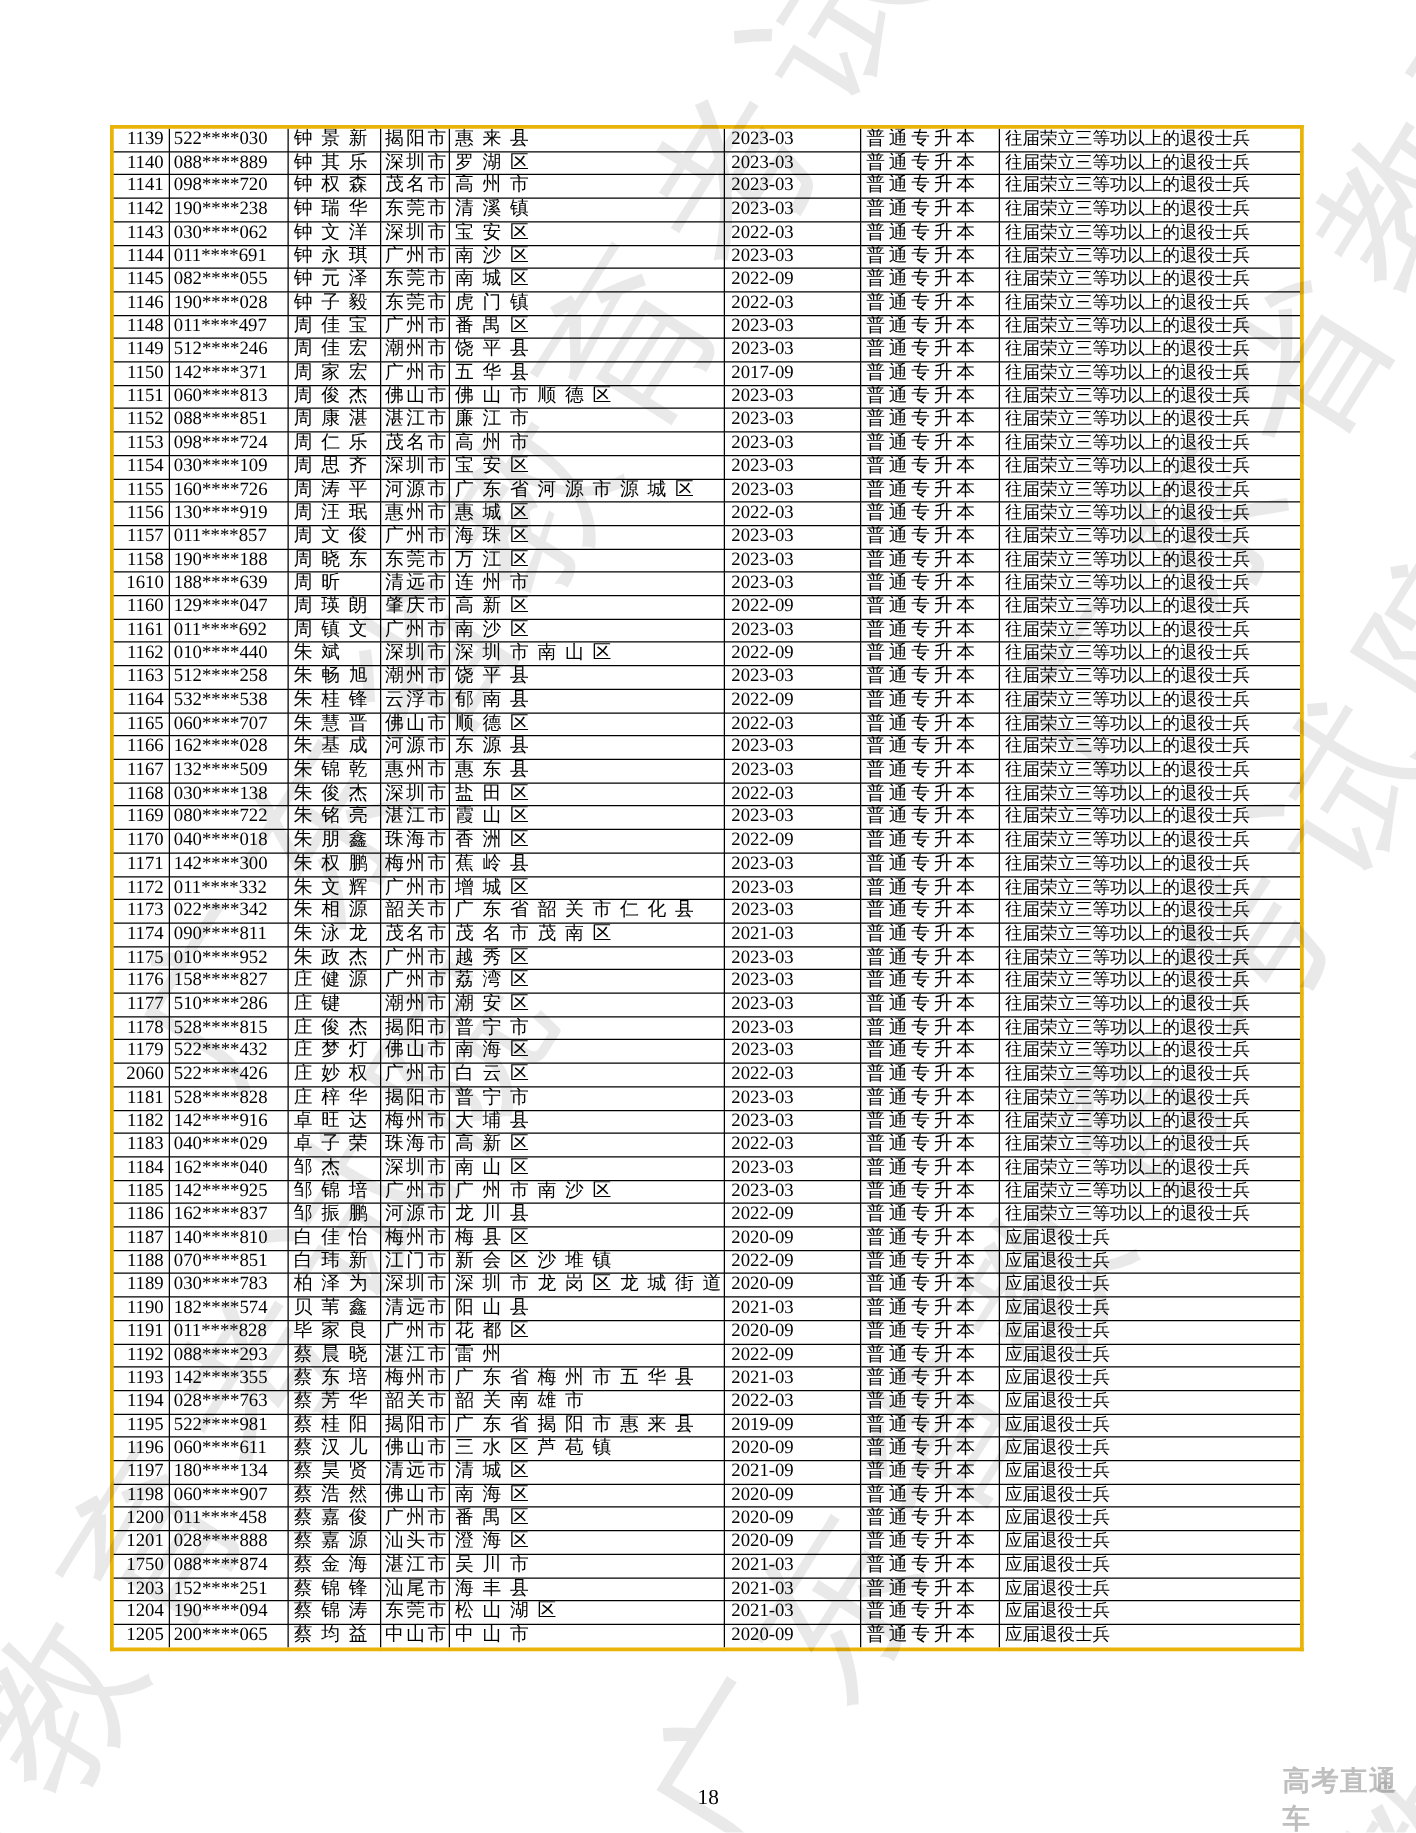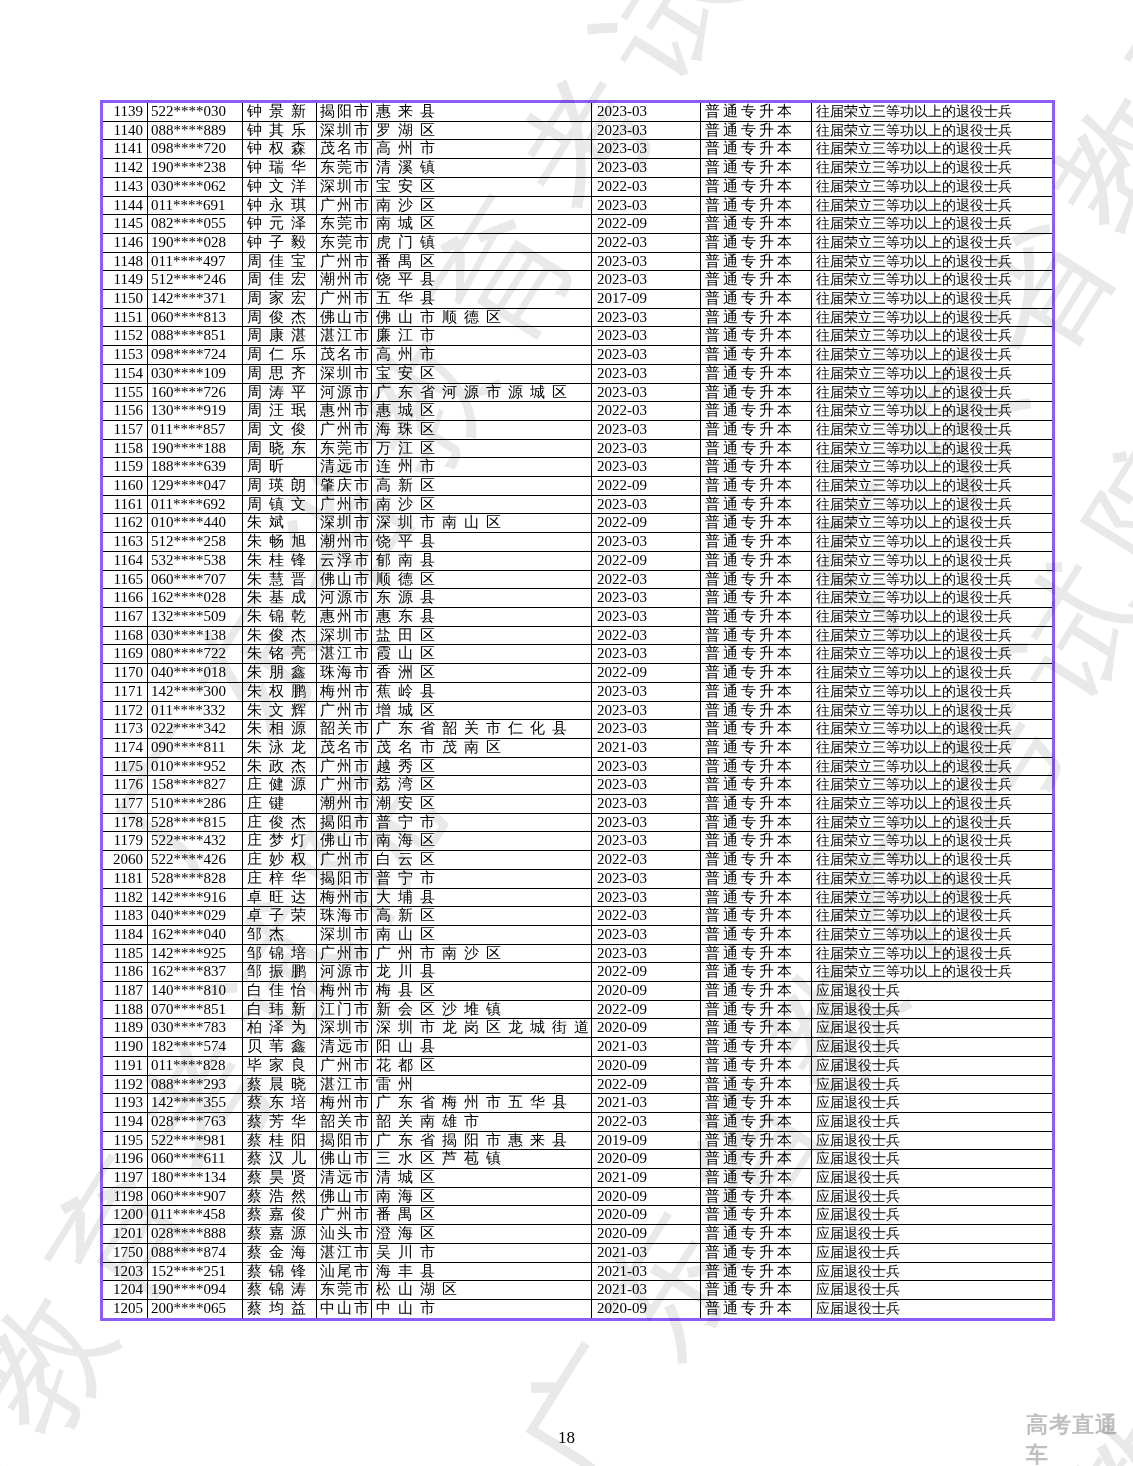--- a/index.html
+++ b/index.html
@@ -25,26 +25,26 @@
   }
   #wm1 { left: 470px;  top: 330px; }
   #wm2 { left: 90px;   top: 1290px; }
   #wm3 { left: 880px;  top: 950px; }
   #wm4 { left: 1190px; top: 1400px; }
   #wm5 { left: 1170px; top: 90px; }
 
   
   table.roster {
     position: absolute;
-    left: 100px; top: 100px;
+    left: 88px; top: 100px;
     width: 952px;
     border-collapse: collapse;
     table-layout: fixed;
     z-index: 1;
-    border: 3px solid #8b5cf6;
+    border: 3px solid #eab308;
   }
   .roster td {
     border: 1px solid #000;
     height: 17.7px;
     line-height: 17.7px;
     padding: 0 2px;
     overflow: hidden;
     white-space: nowrap;
     font-size: 15px;
     vertical-align: middle;
@@ -283,21 +283,21 @@
         <td class="c0">1158</td>
         <td class="c1">190****188</td>
         <td class="c2">周晓东</td>
         <td class="c3">东莞市</td>
         <td class="c4">万江区</td>
         <td class="c5">2023-03</td>
         <td class="c6">普通专升本</td>
         <td class="c7">往届荣立三等功以上的退役士兵</td>
       </tr>
       <tr>
-        <td class="c0">1159</td>
+        <td class="c0">1610</td>
         <td class="c1">188****639</td>
         <td class="c2">周昕</td>
         <td class="c3">清远市</td>
         <td class="c4">连州市</td>
         <td class="c5">2023-03</td>
         <td class="c6">普通专升本</td>
         <td class="c7">往届荣立三等功以上的退役士兵</td>
       </tr>
       <tr>
         <td class="c0">1160</td>

